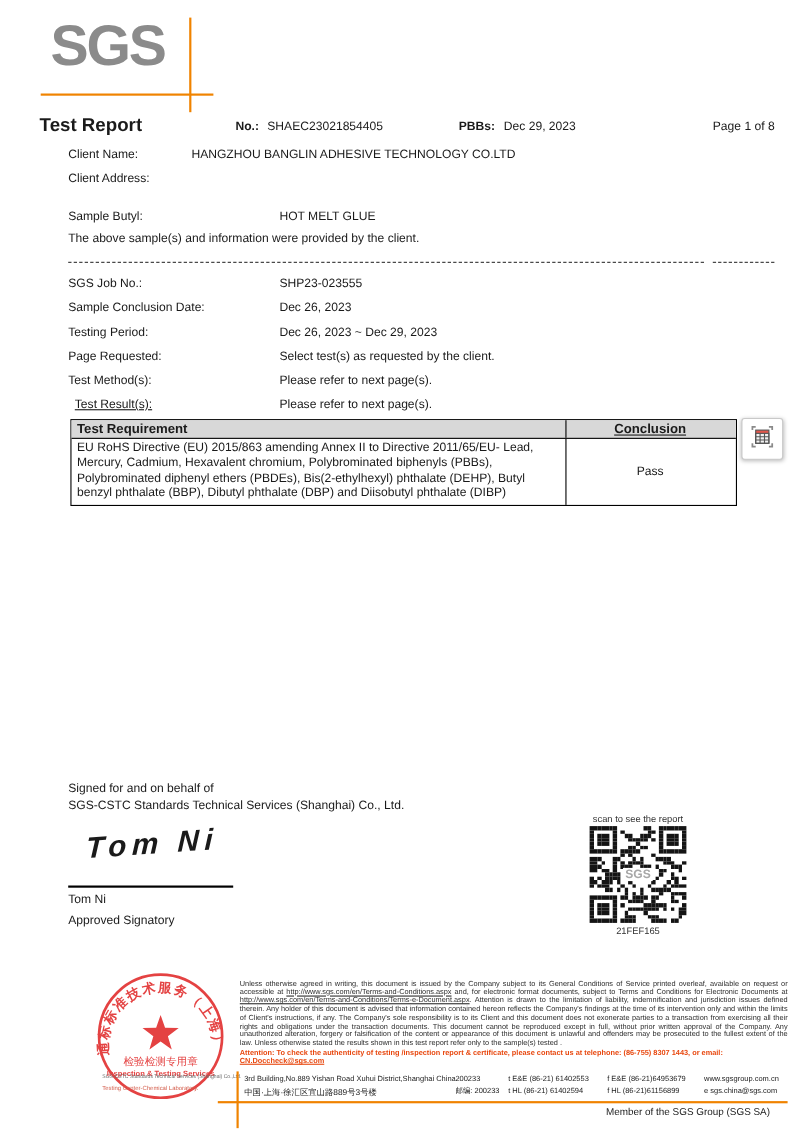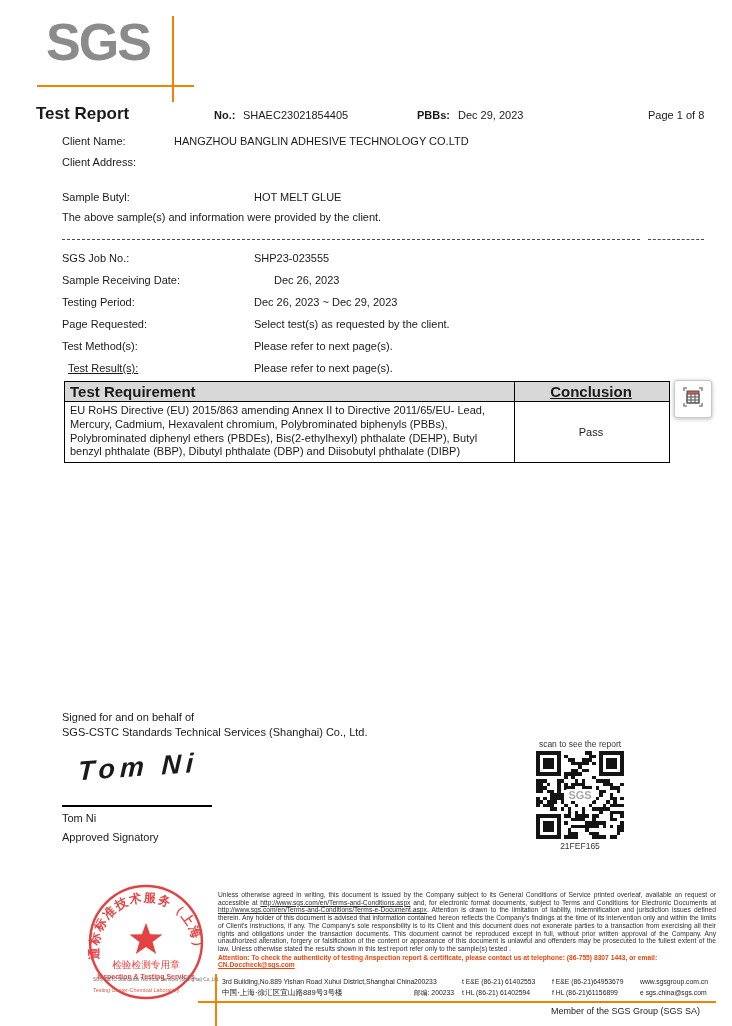--- a/index.html
+++ b/index.html
@@ -5,21 +5,21 @@
   html,body{margin:0;padding:0;background:#fff;}
   .page{position:relative;width:732px;height:1026px;background:#fff;overflow:hidden;
         font-family:"Liberation Sans", sans-serif;color:#1a1a1a;}
   .abs{position:absolute;}
   .b{font-weight:bold;}
   .fs11{font-size:11px;}
   .logo{font-size:52px;font-weight:bold;color:#8b8b8b;letter-spacing:-2px;line-height:1;}
   .crop{background:#f08300;}
   .dash-seg{border-top:1.3px dashed #4a4a4a;display:inline-block;vertical-align:middle;}
   .tbl{border:1.6px solid #000;width:604px;}
-  .tbl-header{display:flex;background:#d8d8d8;border-bottom:1.2px solid #000;font-weight:bold;font-size:15px;}
+  .tbl-header{display:flex;background:#d8d8d8;border-bottom:1.2px solid #000;font-weight:bold;font-size:12px;}
   .tbl-body{display:flex;}
   .c1{width:450px;border-right:1.2px solid #000;padding:1px 5px;box-sizing:border-box;}
   .c2{width:152px;padding:1px 5px;box-sizing:border-box;}
   .req{font-size:11px;line-height:13.8px;padding:2px 5px 3px 5px;}
   .pass{display:flex;align-items:center;justify-content:center;font-size:11px;}
   .cap-btn{width:36px;height:36px;background:#fff;border:1px solid #c9c9c9;border-radius:3px;
            box-shadow:0 1px 4px rgba(0,0,0,.28);display:flex;align-items:center;justify-content:center;cursor:pointer;}
   .sig-script{font-style:italic;font-weight:bold;font-size:27px;transform:rotate(-4deg) skewX(-6deg);letter-spacing:5px;}
   .qr-wrap{width:88px;height:88px;position:relative;background:#fff;}
   .qr-grid{width:88px;height:88px;display:grid;grid-template-columns:repeat(25,1fr);grid-template-rows:repeat(25,1fr);}
@@ -62,22 +62,22 @@
   <div class="abs fs11" style="left:62px;top:191px;">Sample Butyl:</div>
   <div class="abs fs11" style="left:254px;top:191px;">HOT MELT GLUE</div>
   <div class="abs fs11" style="left:62px;top:211px;">The above sample(s) and information were provided by the client.</div>
   <div class="abs" style="left:62px;top:230px;width:648px;">
     <span class="dash-seg" style="width:578px;"></span><span class="dash-seg" style="width:56px;margin-left:8px;"></span>
   </div>
 
   <div>
     <div class="abs fs11" style="left:62px;top:252px;">SGS Job No.:</div>
     <div class="abs fs11" style="left:254px;top:252px;">SHP23-023555</div>
-    <div class="abs fs11" style="left:62px;top:274px;">Sample Receiving Date:</div>
-    <div class="abs fs11" style="left:254px;top:274px;margin-left:20px;">Dec 26, 2023</div>
+    <div class="abs fs11" style="left:62px;top:274px;">Sample Conclusion Date:</div>
+    <div class="abs fs11" style="left:254px;top:274px;">Dec 26, 2023</div>
     <div class="abs fs11" style="left:62px;top:296px;">Testing Period:</div>
     <div class="abs fs11" style="left:254px;top:296px;">Dec 26, 2023 ~ Dec 29, 2023</div>
     <div class="abs fs11" style="left:62px;top:318px;">Page Requested:</div>
     <div class="abs fs11" style="left:254px;top:318px;">Select test(s) as requested by the client.</div>
     <div class="abs fs11" style="left:62px;top:340px;">Test Method(s):</div>
     <div class="abs fs11" style="left:254px;top:340px;">Please refer to next page(s).</div>
     <div class="abs fs11" style="left:68px;top:362px;text-decoration:underline;">Test Result(s):</div>
     <div class="abs fs11" style="left:254px;top:362px;">Please refer to next page(s).</div>
   </div>
 

